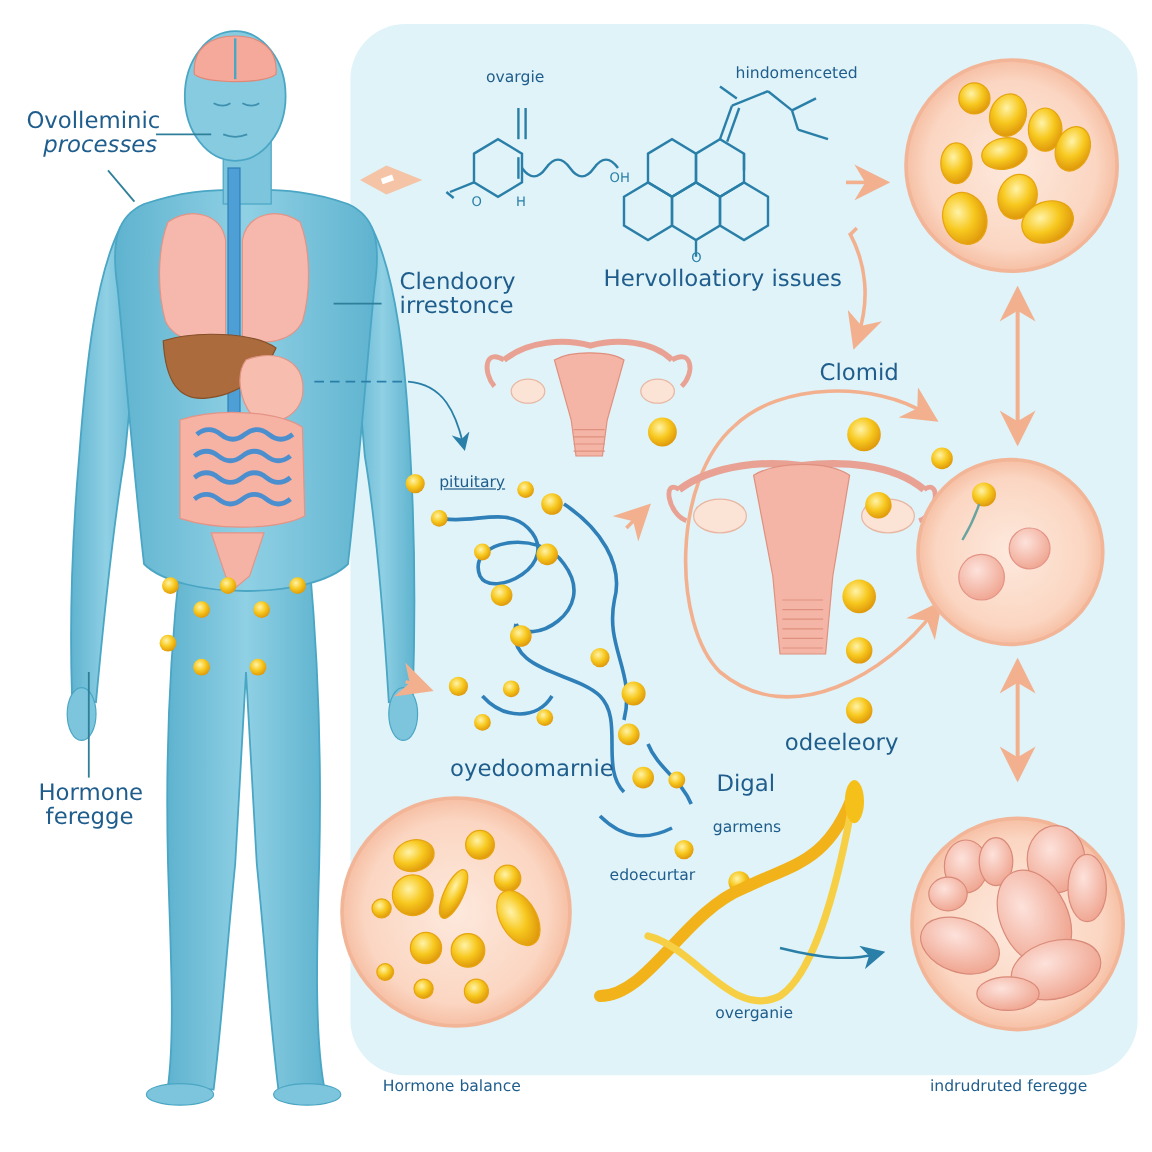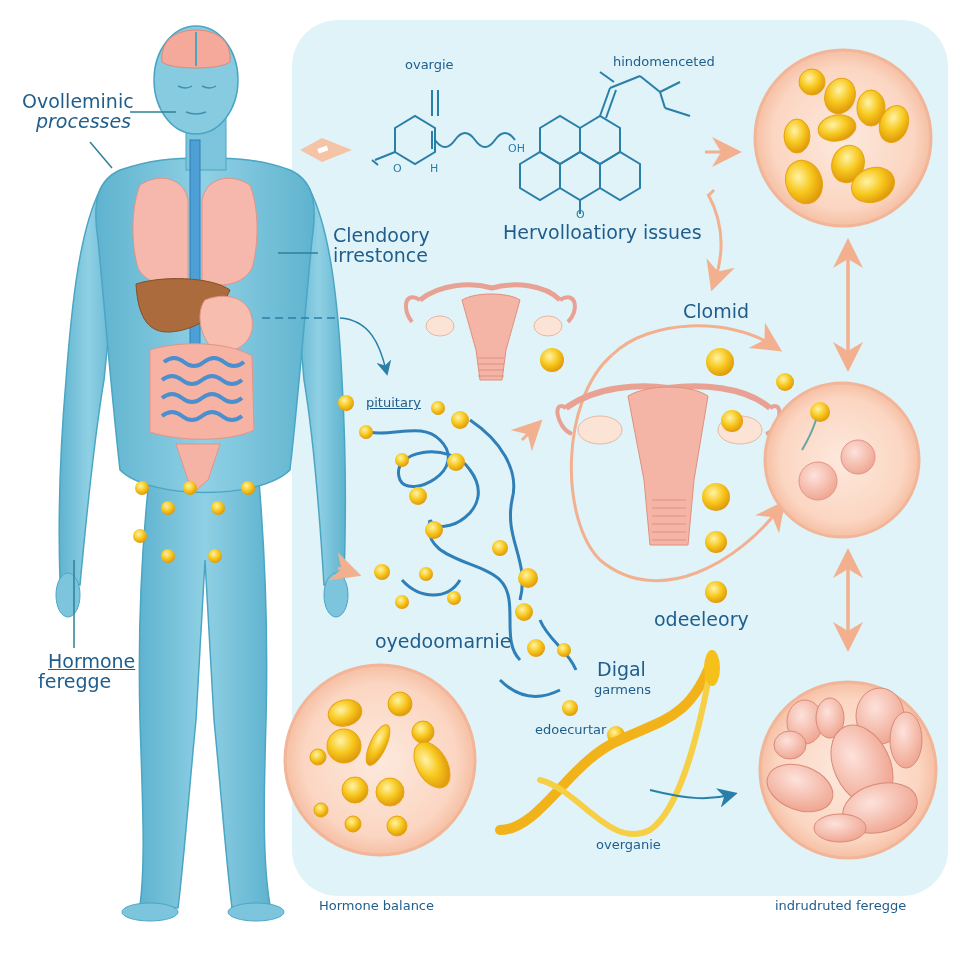--- a/index.html
+++ b/index.html
@@ -274,33 +274,33 @@
     </g>
   </g>
 </svg>
 
 <div class="lbl" style="left:22px;top:92px;">Ovolleminic</div>
 <div class="lbl" style="left:36px;top:112px;font-style:italic;">processes</div>
 
 <div class="lbl" style="left:333px;top:226px;">Clendoory</div>
 <div class="lbl" style="left:333px;top:246px;">irrestonce</div>
 
-<div class="lbl" style="left:48px;top:652px;text-decoration:underline;">Hormone</div>
+<div class="lbl" style="left:32px;top:652px;">Hormone</div>
 <div class="lbl" style="left:38px;top:672px;">feregge</div>
 
 <div class="lbl sm" style="left:405px;top:56px;">ovargie</div>
 <div class="lbl sm" style="left:613px;top:53px;">hindomenceted</div>
 <div class="lbl" style="left:503px;top:223px;">Hervolloatiory issues</div>
 
 <div class="lbl" style="left:683px;top:302px;">Clomid</div>
 <div class="lbl sm" style="left:366px;top:394px;text-decoration:underline;">pituitary</div>
 
 <div class="lbl" style="left:654px;top:610px;">odeeleory</div>
 <div class="lbl" style="left:375px;top:632px;">oyedoomarnie</div>
 
-<div class="lbl" style="left:597px;top:660px;">Digal</div>
+<div class="lbl" style="left:597px;top:644px;">Digal</div>
 <div class="lbl sm" style="left:594px;top:681px;">garmens</div>
-<div class="lbl sm" style="left:508px;top:721px;margin-left:27px;">edoecurtar</div>
+<div class="lbl sm" style="left:508px;top:721px;">edoecurtar</div>
 
 <div class="lbl sm" style="left:596px;top:836px;">overganie</div>
 
 <div class="lbl sm" style="left:319px;top:897px;">Hormone balance</div>
 <div class="lbl sm" style="left:775px;top:897px;">indrudruted feregge</div>
 
 </body></html>

